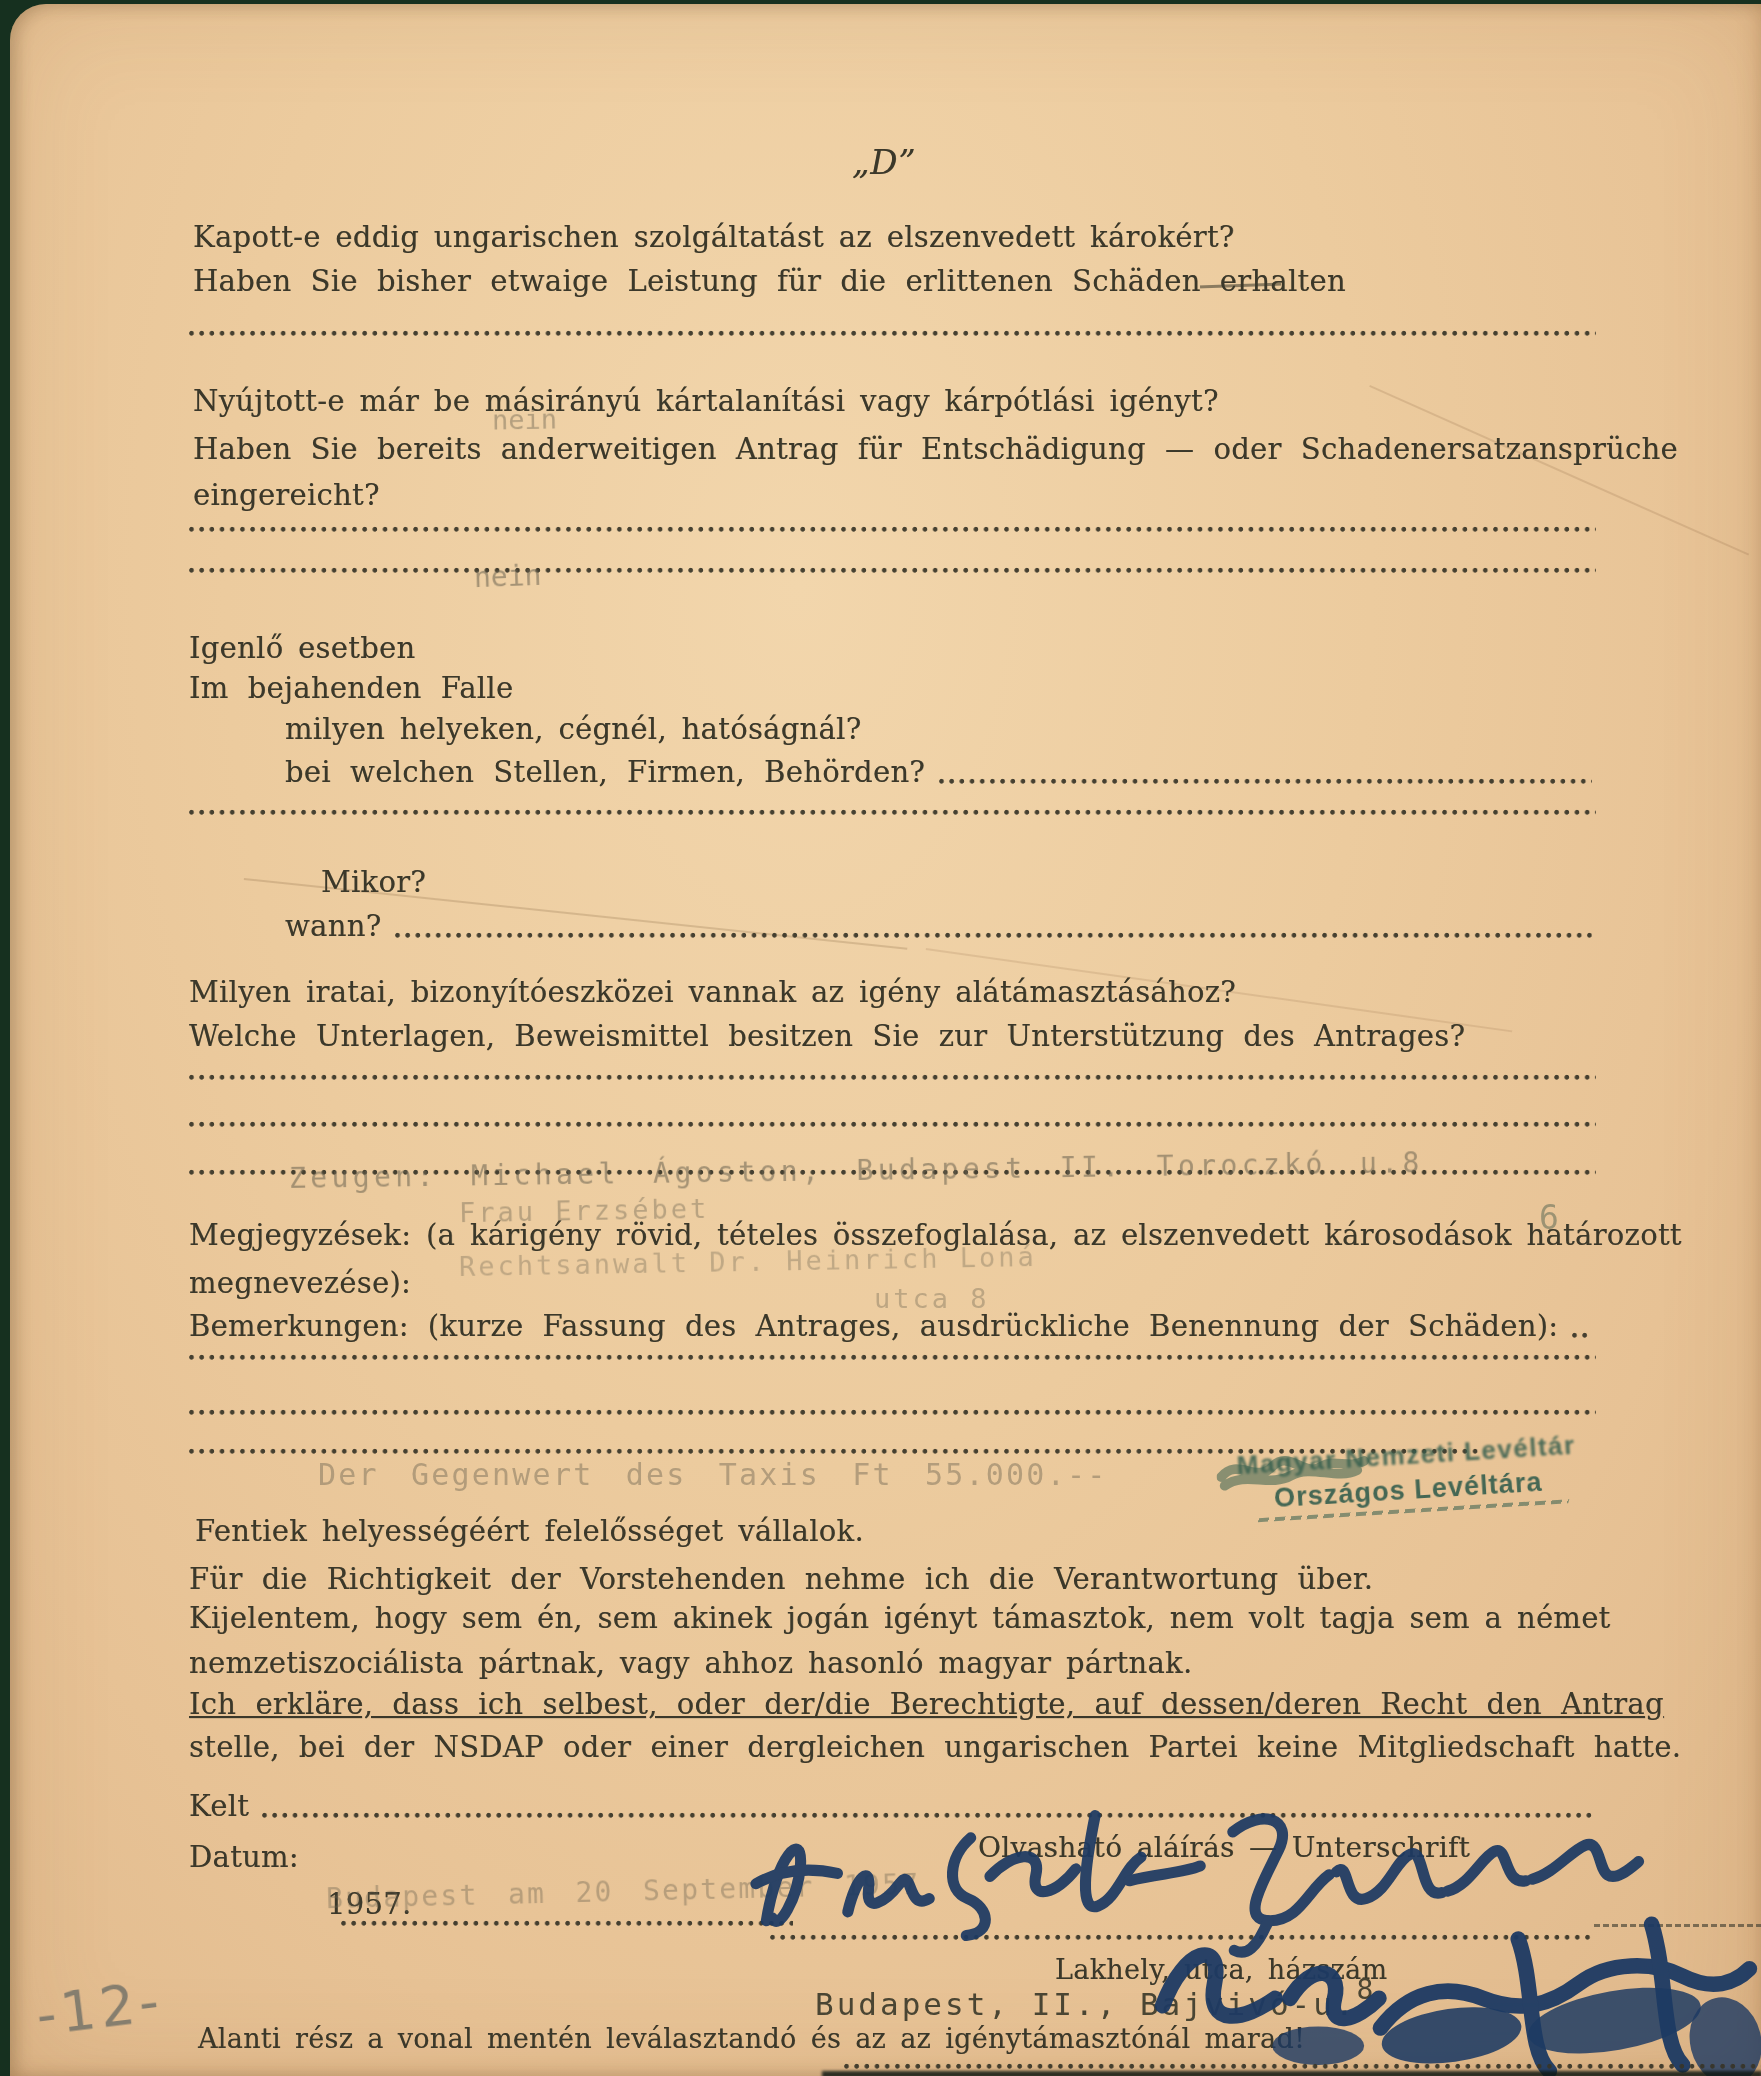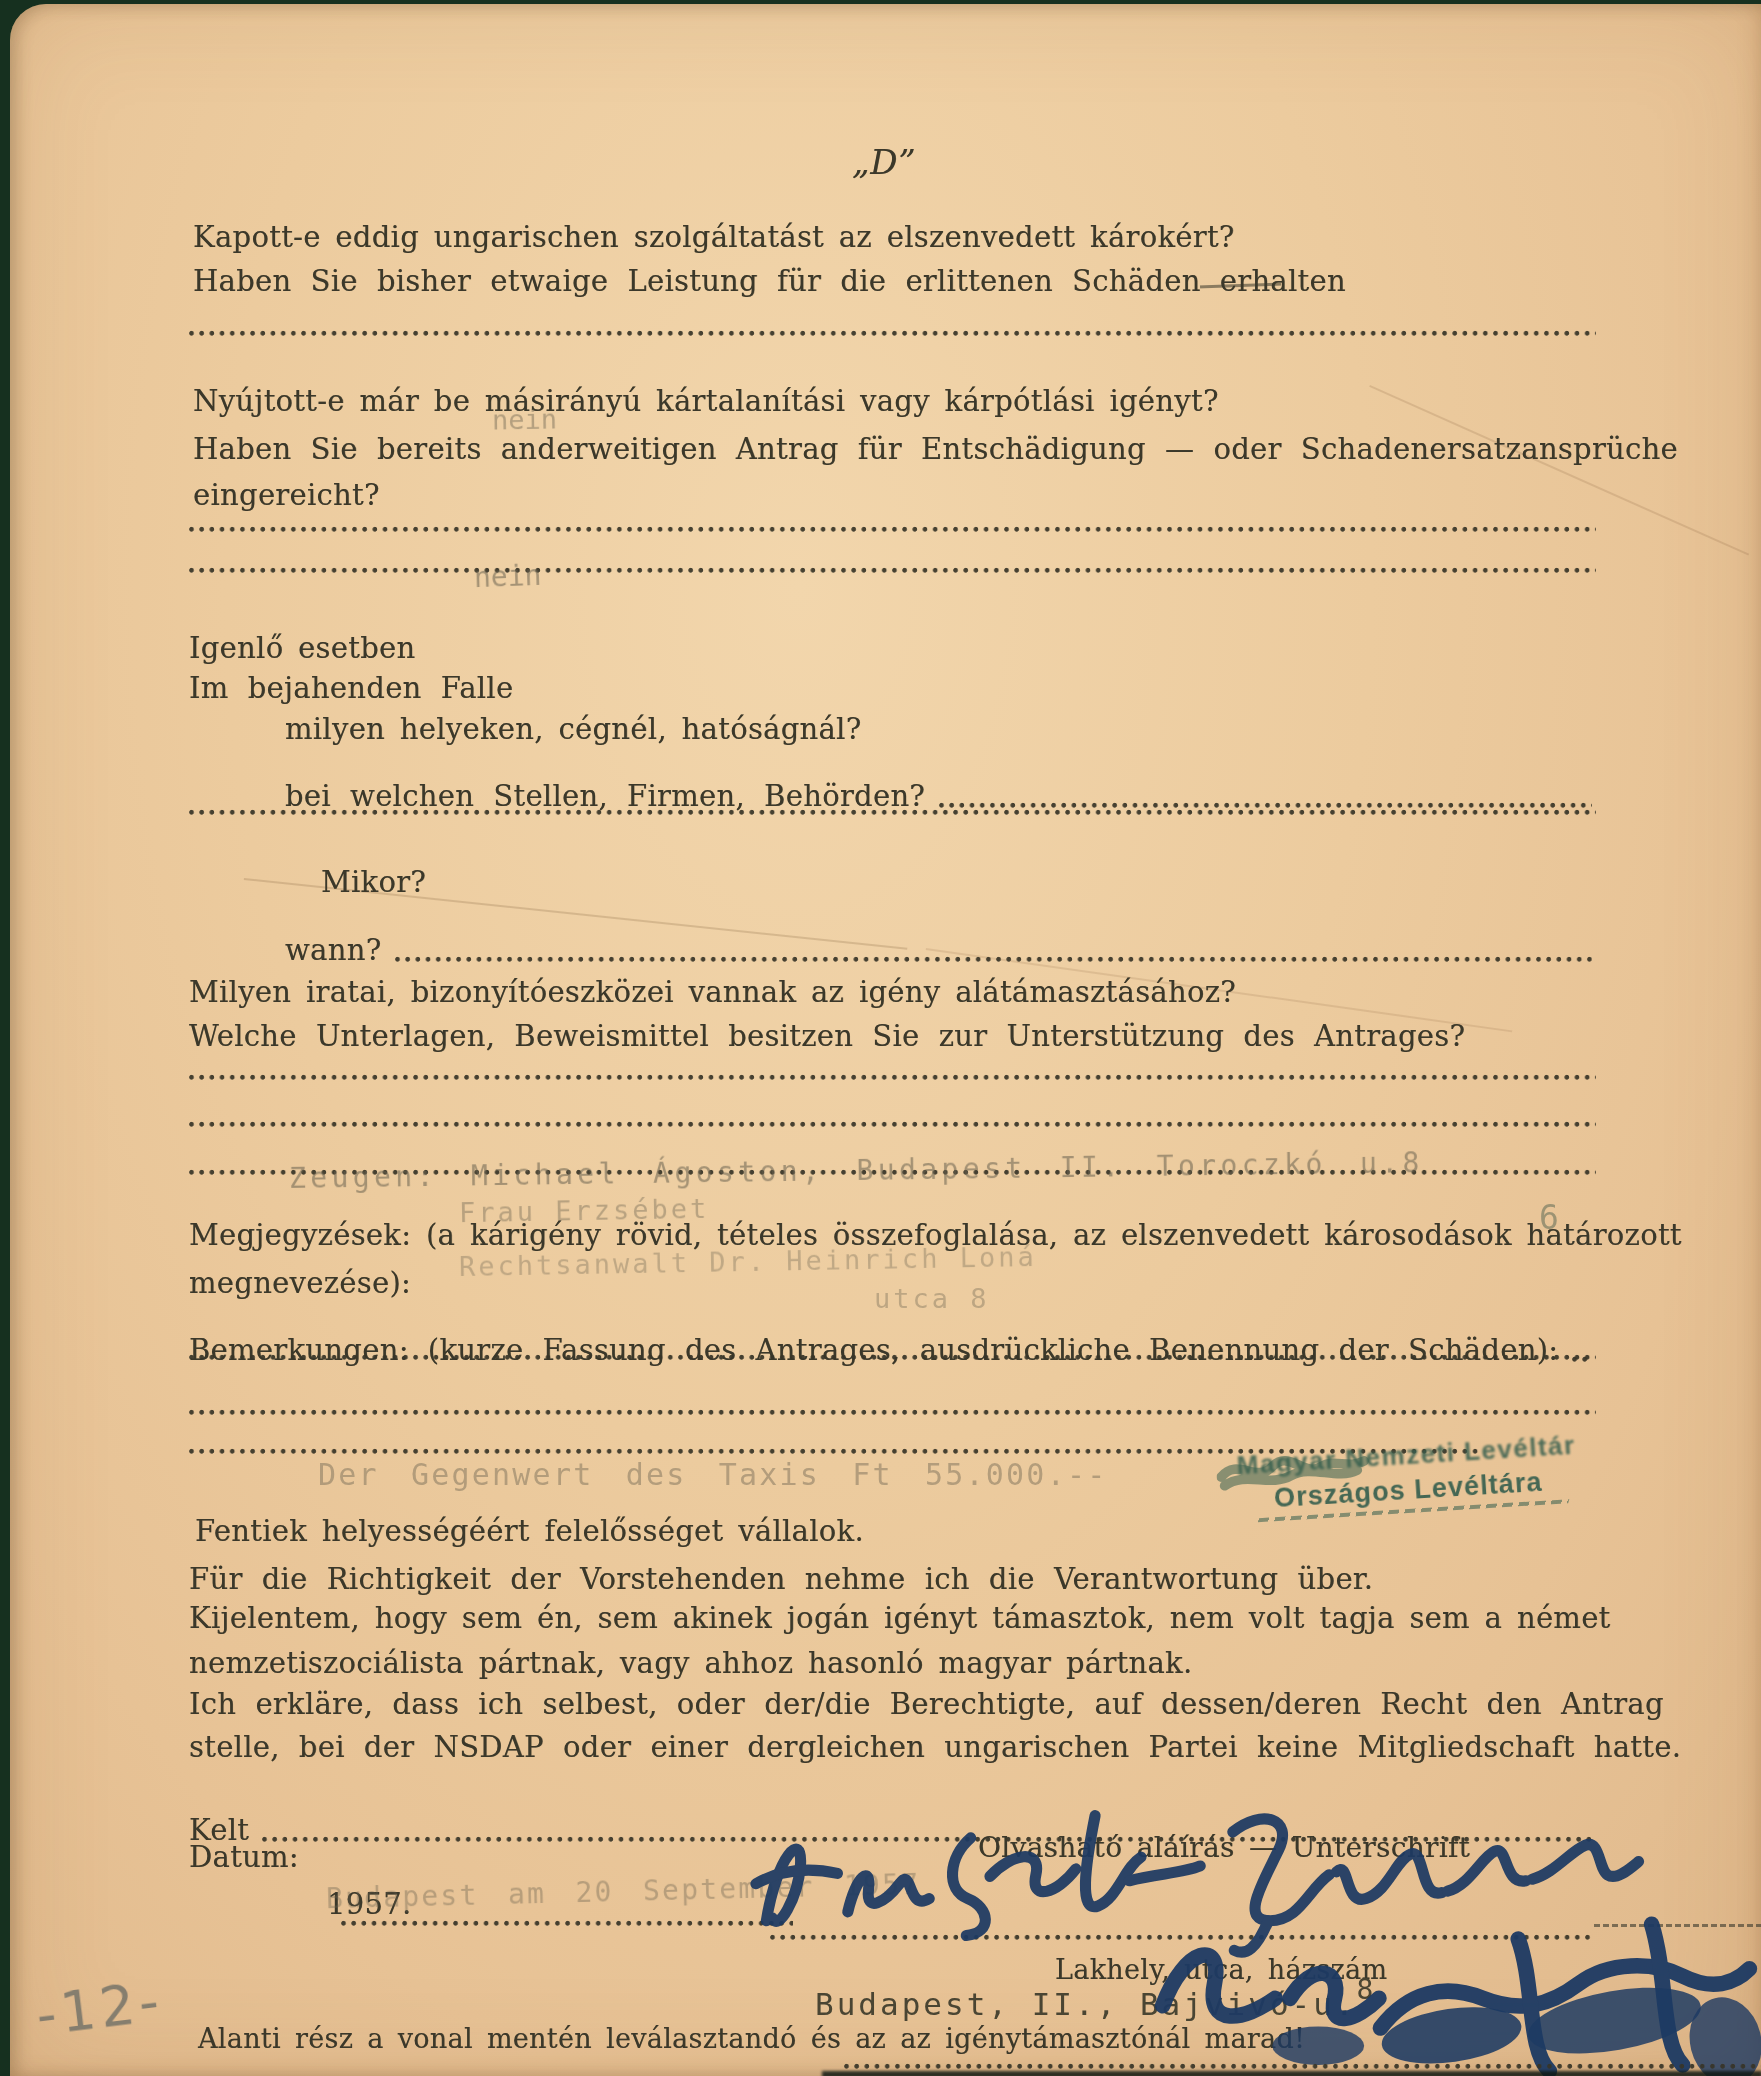--- a/index.html
+++ b/index.html
@@ -19,21 +19,21 @@
       inset -6px -3px 19px rgba(140,90,45,.18);
   }
   .line {
     position:absolute; white-space:nowrap;
     font-size:29px; line-height:1.18; color:#3b382a;
     letter-spacing:0.3px; word-spacing:5.2px;
     text-shadow:0.3px 0.3px 0.4px rgba(59,56,42,.48);
   }
   .de { word-spacing:9.6px; }
   .header-d { font-size:34px; font-style:italic; letter-spacing:0.7px; }
-  .row { display:flex;margin-top:24px; }
+  .row { display:flex; }
   .dotline {
     position:absolute; height:6.7px;
     background-image: radial-gradient(circle at 2.5px 3.1px, rgba(55,52,39,.92) 1.9px, rgba(55,52,39,0) 2.7px);
     background-size:10.2px 6.7px; background-repeat:repeat-x;
   }
   .dots-fill {
     flex:1 1 auto; align-self:flex-end; height:6.7px;
     margin:0 0 4.4px 13.3px;
     background-image: radial-gradient(circle at 2.5px 3.1px, rgba(55,52,39,.92) 1.9px, rgba(55,52,39,0) 2.7px);
     background-size:10.2px 6.7px; background-repeat:repeat-x;
@@ -136,21 +136,21 @@
   <svg style="position:absolute; left:-9px; top:-4.4px;" width="163" height="52" viewBox="0 0 220 70">
     <path d="M6,40 C30,14 52,52 76,30 C100,8 118,48 142,34 C160,24 178,40 200,30
              M10,52 C40,34 70,58 100,44 C130,30 160,54 190,42" fill="none" stroke="rgba(56,96,79,.55)" stroke-width="13" stroke-linecap="round"></path>
   </svg>
 </div>
 
 <div class="line" style="left:195px; top:1514px;">Fentiek helyességéért felelősséget vállalok.</div>
 <div class="line de" style="left:189px; top:1562px;">Für die Richtigkeit der Vorstehenden nehme ich  die Verantwortung über.</div>
 <div class="line" style="left:189px; top:1601px;">Kijelentem, hogy sem én, sem akinek jogán igényt támasztok, nem volt tagja sem a német</div>
 <div class="line" style="left:189px; top:1646px;">nemzetiszociálista pártnak, vagy ahhoz hasonló magyar pártnak.</div>
-<div class="line de" style="left:189px; top:1687px;">Ich erkläre, dass ich selbest, oder der/die Berechtigte, auf dessen/deren Recht den Antrag</div>
+<div class="line de" style="left:189px; top:1687px;text-decoration:underline;">Ich erkläre, dass ich selbest, oder der/die Berechtigte, auf dessen/deren Recht den Antrag</div>
 <div class="line de" style="left:189px; top:1730px;">stelle, bei der NSDAP oder einer dergleichen ungarischen Partei keine Mitgliedschaft hatte.</div>
 
 <div class="line row" style="left:189px; top:1789px; width:1403px;">
   <span>Kelt</span>
   <span class="dots-fill"></span>
 </div>
 <div class="line" style="left:189px; top:1840px;">Datum:</div>
 <div class="line" style="left:978px; top:1831px; font-size:28px;">Olvasható aláírás — Unterschrift</div>
 
 <div class="line" style="left:283px; top:1887px;margin-left:44px;">1957.</div>

